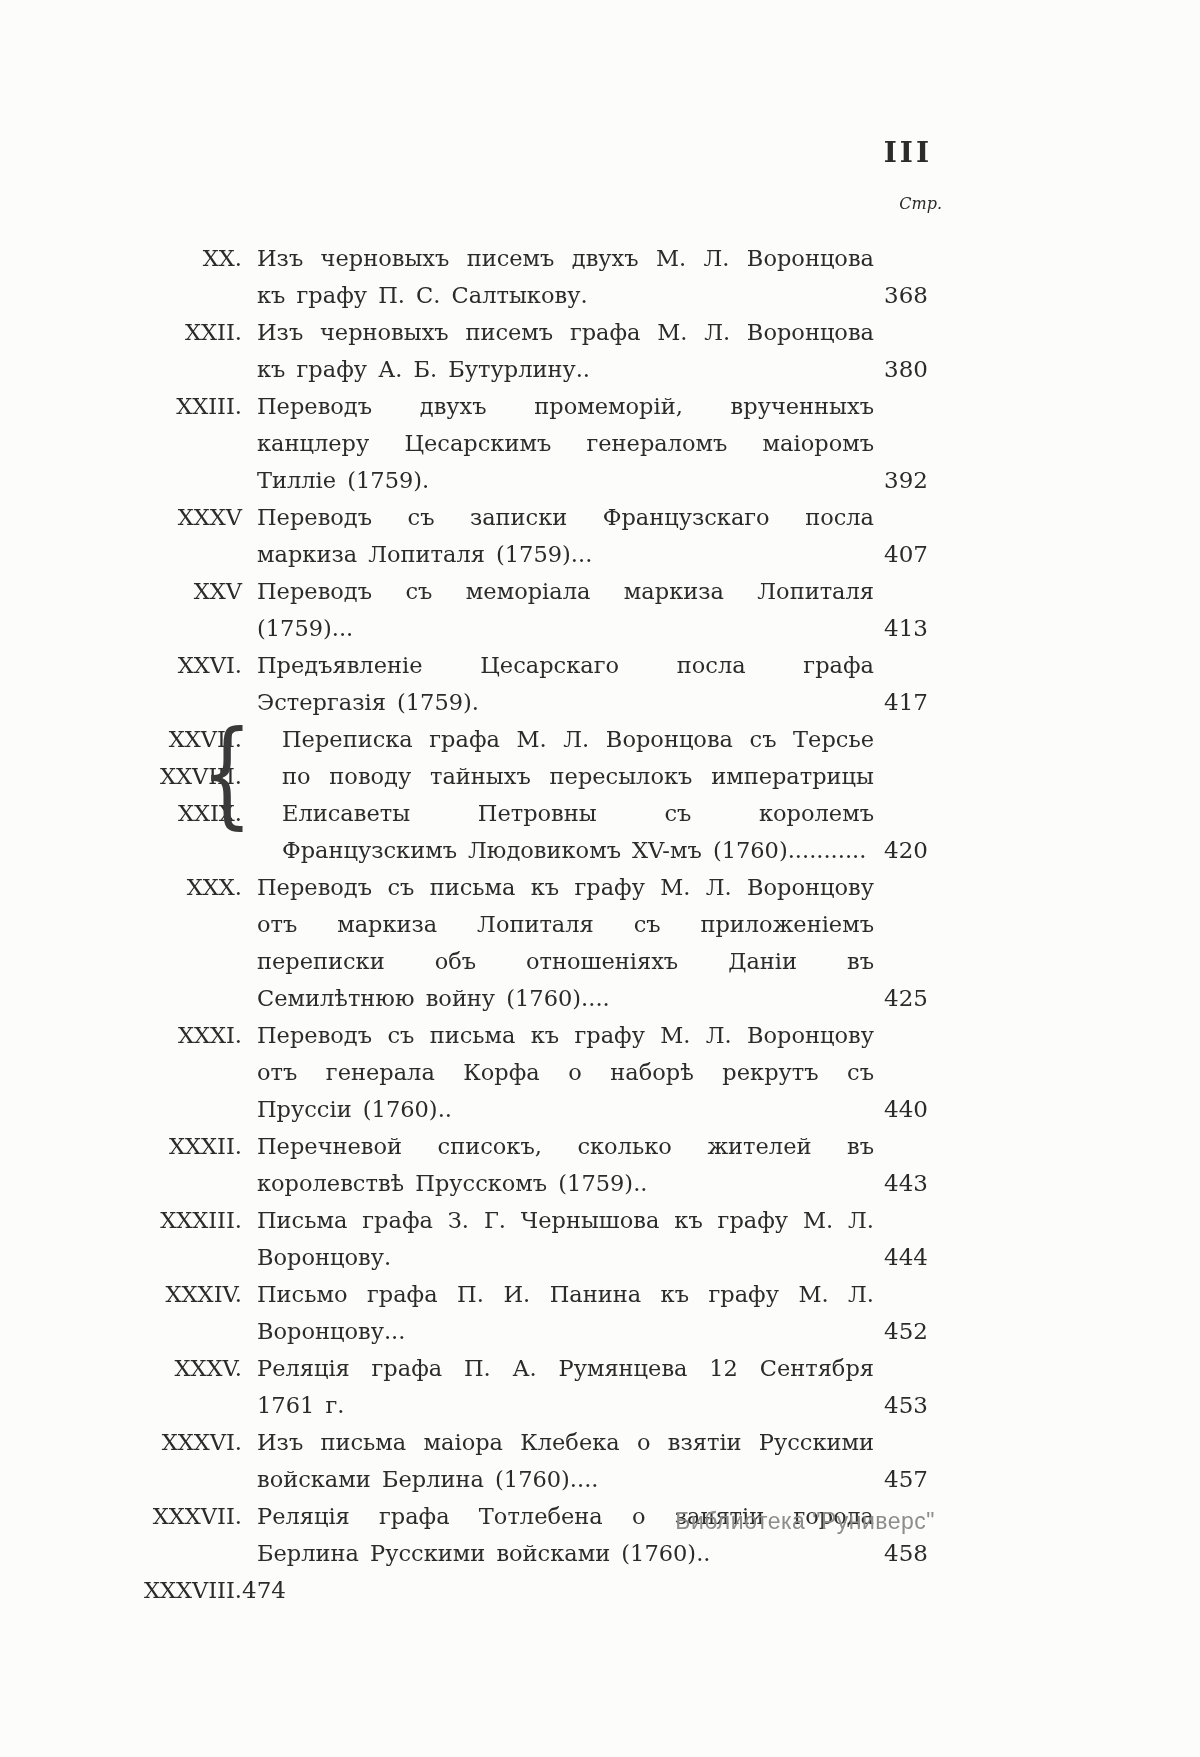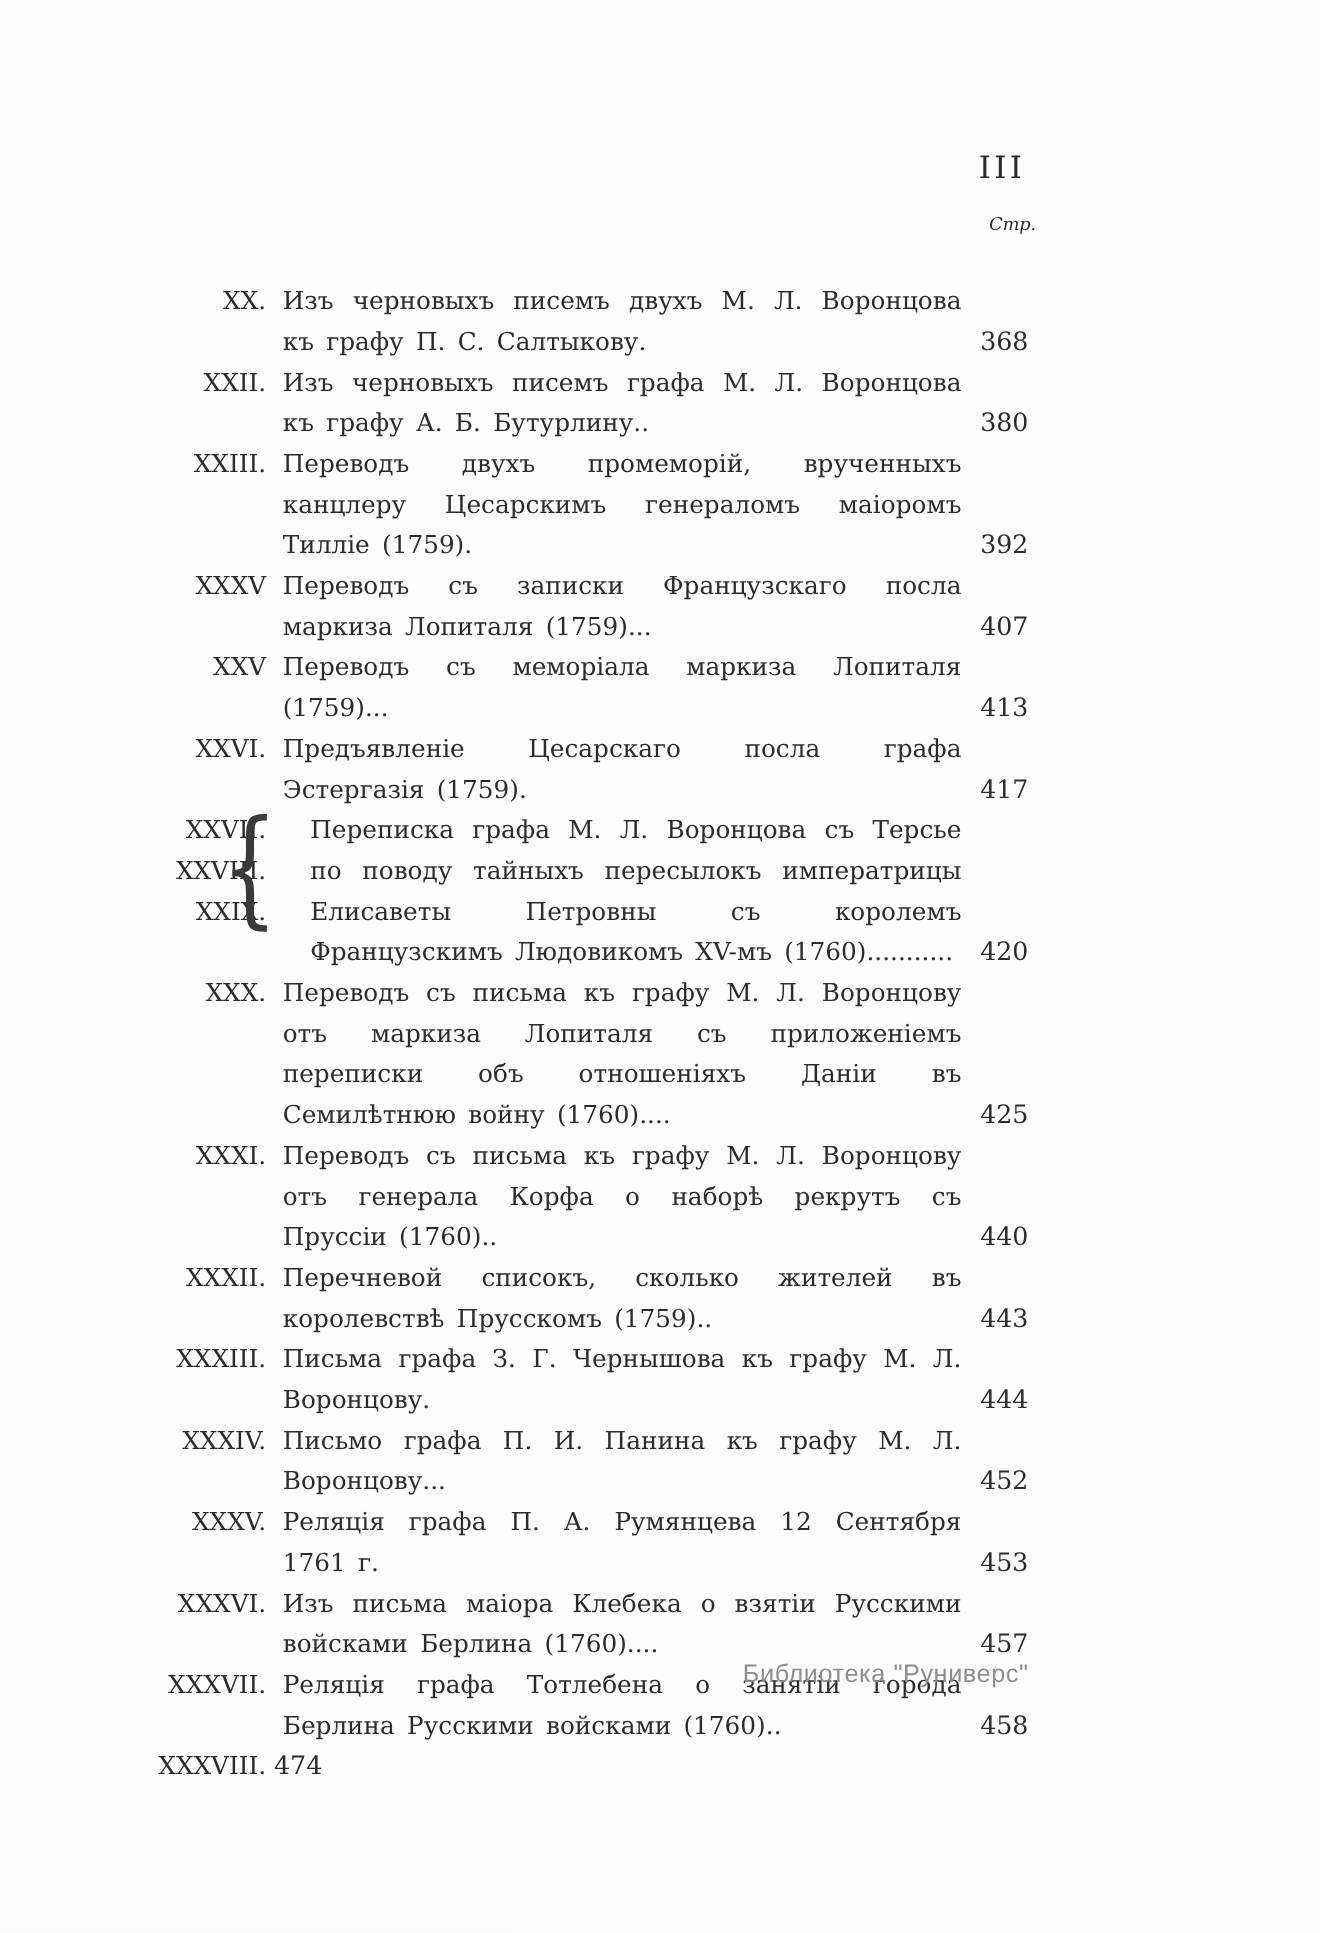--- a/index.html
+++ b/index.html
@@ -15,32 +15,32 @@
     background: #fcfcfa;
     color: #2b2b2b;
     overflow: hidden;
   }
   .folio {
     position: absolute;
     top: 136px;
     right: 268px;
     font-size: 28px;
     letter-spacing: 3px;
-    font-weight: 400;
+    font-weight: 700;
   }
   .col-header {
     position: absolute;
     top: 194px;
     right: 258px;
     font-size: 16px;
     font-style: italic;
   }
   .toc {
     position: absolute;
-    top: 256px;
+    top: 240px;
     left: 128px;
     width: 814px;
   }
   .entry {
     display: flex;
     align-items: flex-start;
     font-size: 22.5px;
     line-height: 37px;
   }
   .nums {
@@ -65,21 +65,21 @@
     flex: 1;
     text-align: justify;
     padding-left: 15px;
     padding-right: 10px;
     word-spacing: 4px;
   }
   .entry.grouped .text { padding-left: 34px; }
   .pageno {
     flex: none;
     width: 58px;
-    text-align: center;
+    text-align: left;
     align-self: flex-end;
     font-size: 23px;
   }
   .watermark {
     position: absolute;
     top: 1508px;
     right: 265px;
     font-family: "Liberation Sans", "DejaVu Sans", sans-serif;
     font-size: 23px;
     color: #8d8d8d;

